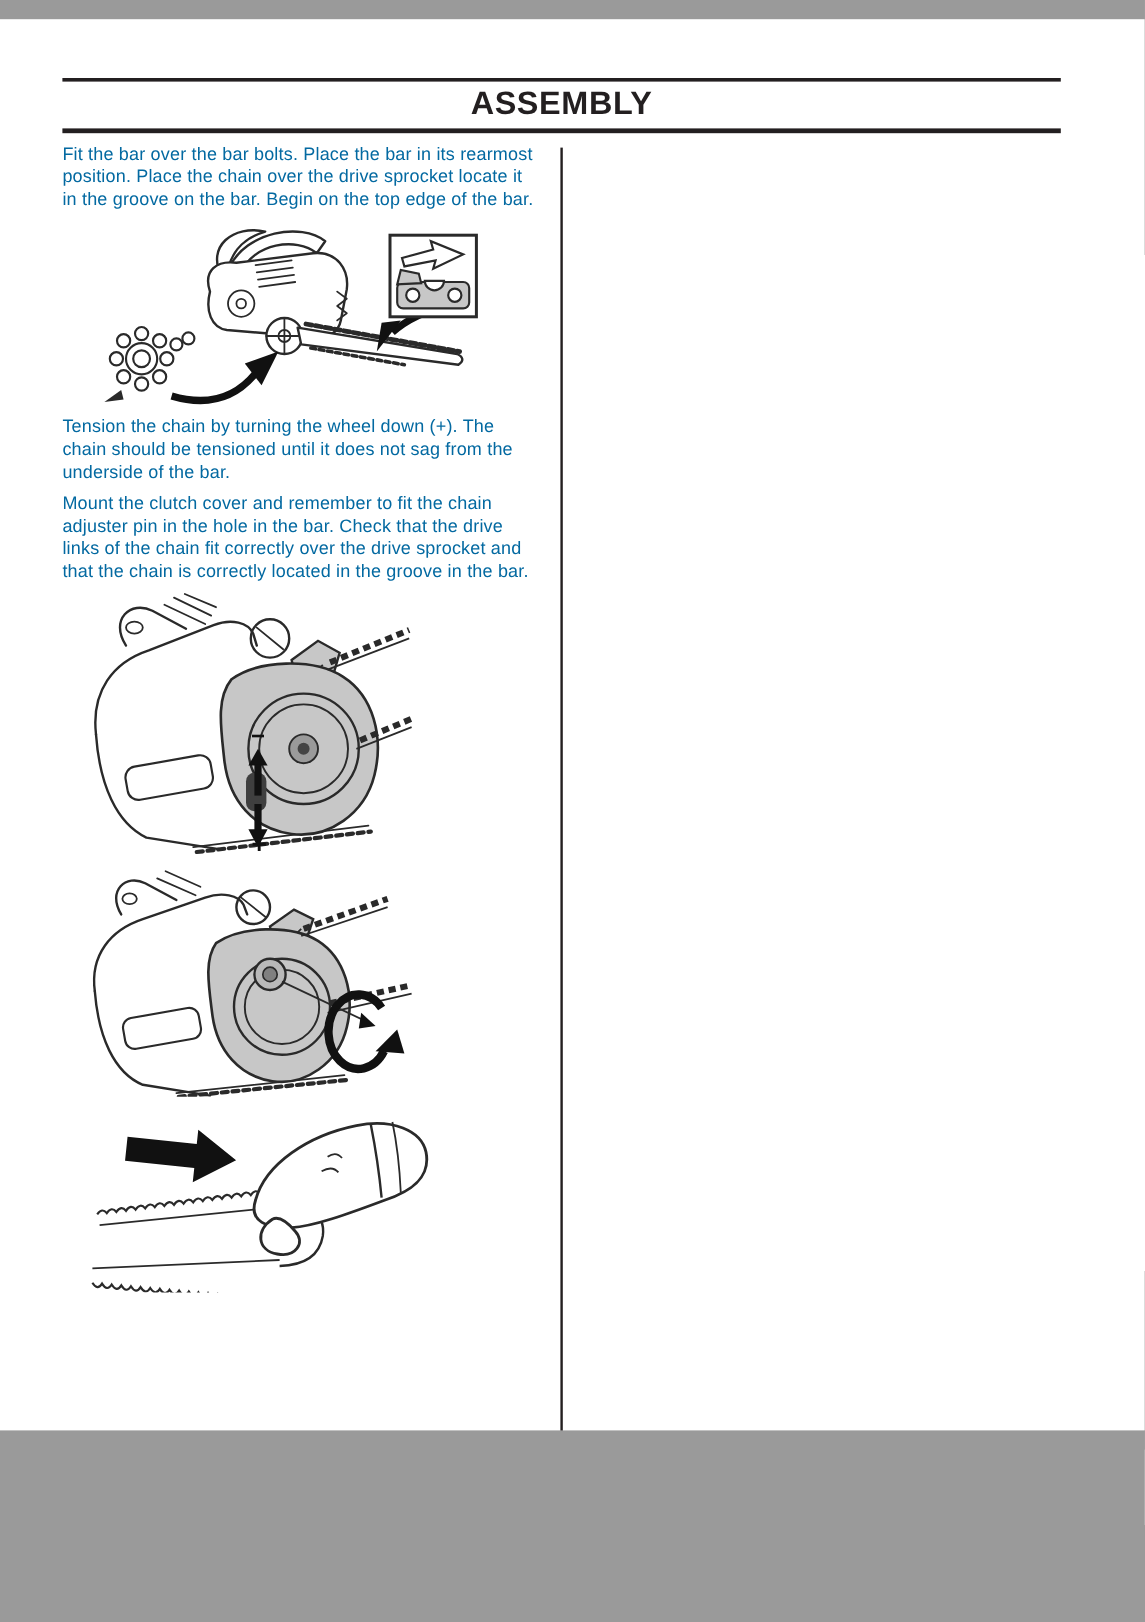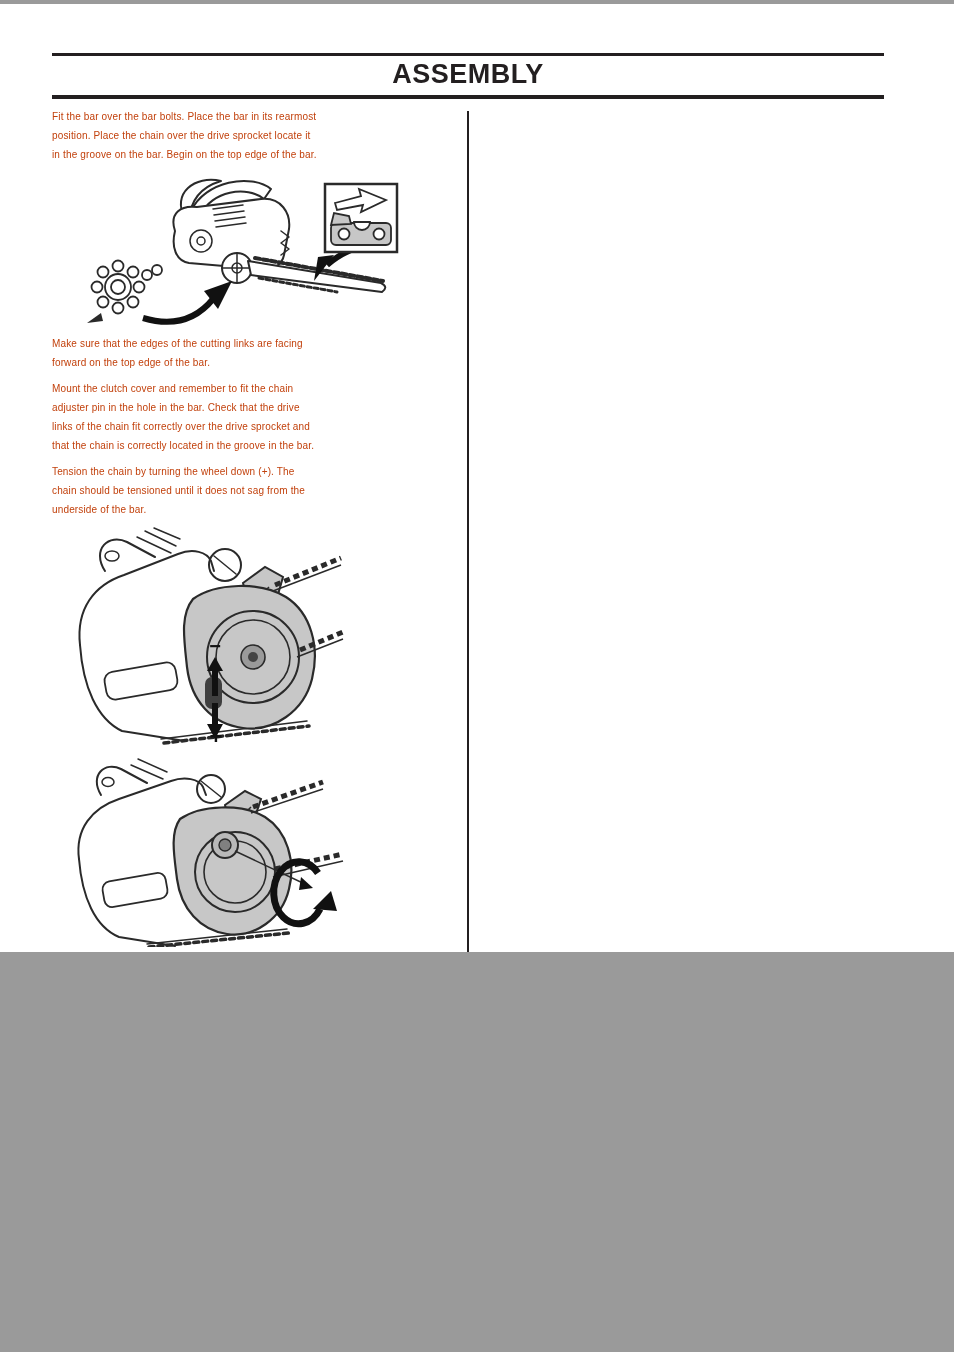--- a/index.html
+++ b/index.html
@@ -1,34 +1,34 @@
 <!DOCTYPE html>
 <html><head>
 <meta charset="utf-8">
 <style>
   * { margin:0; padding:0; box-sizing:border-box; }
   html,body { background:#9a9a9a; }
   .page {
-    position:relative; width:954px; height:948px; margin:4px auto;
+    position:relative; width:954px; height:1176px; margin:16px auto;
     background:#ffffff; overflow:hidden;
     font-family:"Liberation Sans", sans-serif; color:#1d1d1f;
   }
   .rule { position:absolute; left:52px; width:832px; background:#231f20; }
   .rule-top { top:49px; height:3px; }
   .rule-bottom { top:91px; height:4px; }
   .title {
     position:absolute; top:55px; left:52px; width:832px;
     text-align:center; font-size:27px; font-weight:700;
     letter-spacing:0.5px; color:#231f20;
   }
   .col-divider { position:absolute; left:467px; top:107px; width:2px; height:1160px; background:#231f20; }
   .left-col { position:absolute; left:52px; top:103px; width:408px; }
   .left-col p {
-    font-size:10px; line-height:19px; margin:0 0 7px;
-    color:#c2410c; letter-spacing:0.15px; white-space:pre-line;
+    font-size:15px; line-height:19px; margin:0 0 7px;
+    color:#0369a1; letter-spacing:0.15px; white-space:pre-line;
   }
   .fig svg { display:block; }
   .fig1 { margin:7px 0 3px 33px; }
   .fig2 { margin:8px 0 8px 23px; }
   .fig3 { margin:12px 0 8px 23px; }
   .fig4 { margin:6px 0 0 23px; }
   .footer {
     position:absolute; left:52px; right:70px; top:1290px;
     display:flex; justify-content:flex-end;
     font-size:14px; color:#1d1d1f; letter-spacing:0.2px;flex-direction:column;
@@ -100,29 +100,27 @@
           <path d="M250 32 L276 25 L274 18 L301 29 L276 41 L278 34 L252 39 Z" fill="#fff" stroke="#2a2a2a" stroke-width="1.8"></path>
           <rect x="246" y="52" width="60" height="22" rx="5" fill="#c7c7c7" stroke="#2a2a2a" stroke-width="1.8"></rect>
           <polygon points="246,54 249,42 264,45 266,53" fill="#c7c7c7" stroke="#2a2a2a" stroke-width="1.8"></polygon>
           <path d="M269 51 A8 8 0 0 0 285 51 L285 51 Z" fill="#fff" stroke="#2a2a2a" stroke-width="1.8"></path>
           <circle cx="259" cy="63" r="5.5" fill="#fff" stroke="#2a2a2a" stroke-width="1.8"></circle>
           <circle cx="294" cy="63" r="5.5" fill="#fff" stroke="#2a2a2a" stroke-width="1.8"></circle>
         </g>
       </svg>
     </div>
 
-    <p>Make sure that the edges of the cutting links are facing
-forward on the top edge of the bar.</p>
+    <p>Tension the chain by turning the wheel down (+). The
+chain should be tensioned until it does not sag from the
+underside of the bar.</p>
     <p>Mount the clutch cover and remember to fit the chain
 adjuster pin in the hole in the bar.  Check that the drive
 links of the chain fit correctly over the drive sprocket and
 that the chain is correctly located in the groove in the bar.</p>
-    <p>Tension the chain by turning the wheel down (+). The
-chain should be tensioned until it does not sag from the
-underside of the bar.</p>
 
     <div class="fig fig2">
       <svg width="270" height="218" viewBox="0 0 270 218">
         <g stroke="#2a2a2a" fill="none" stroke-width="2" stroke-linejoin="round" stroke-linecap="round">
 
           <path d="M30 44 C16 22 34 6 52 15 L80 30"></path>
           <ellipse cx="37" cy="29" rx="7" ry="5" stroke-width="1.5"></ellipse>
           <path d="M62 10 L96 26 M70 4 L101 19 M79 1 L105 12" stroke-width="1.5"></path>
           <circle cx="150" cy="38" r="16"></circle>
           <path d="M139 29 L161 47" stroke-width="1.5"></path>

